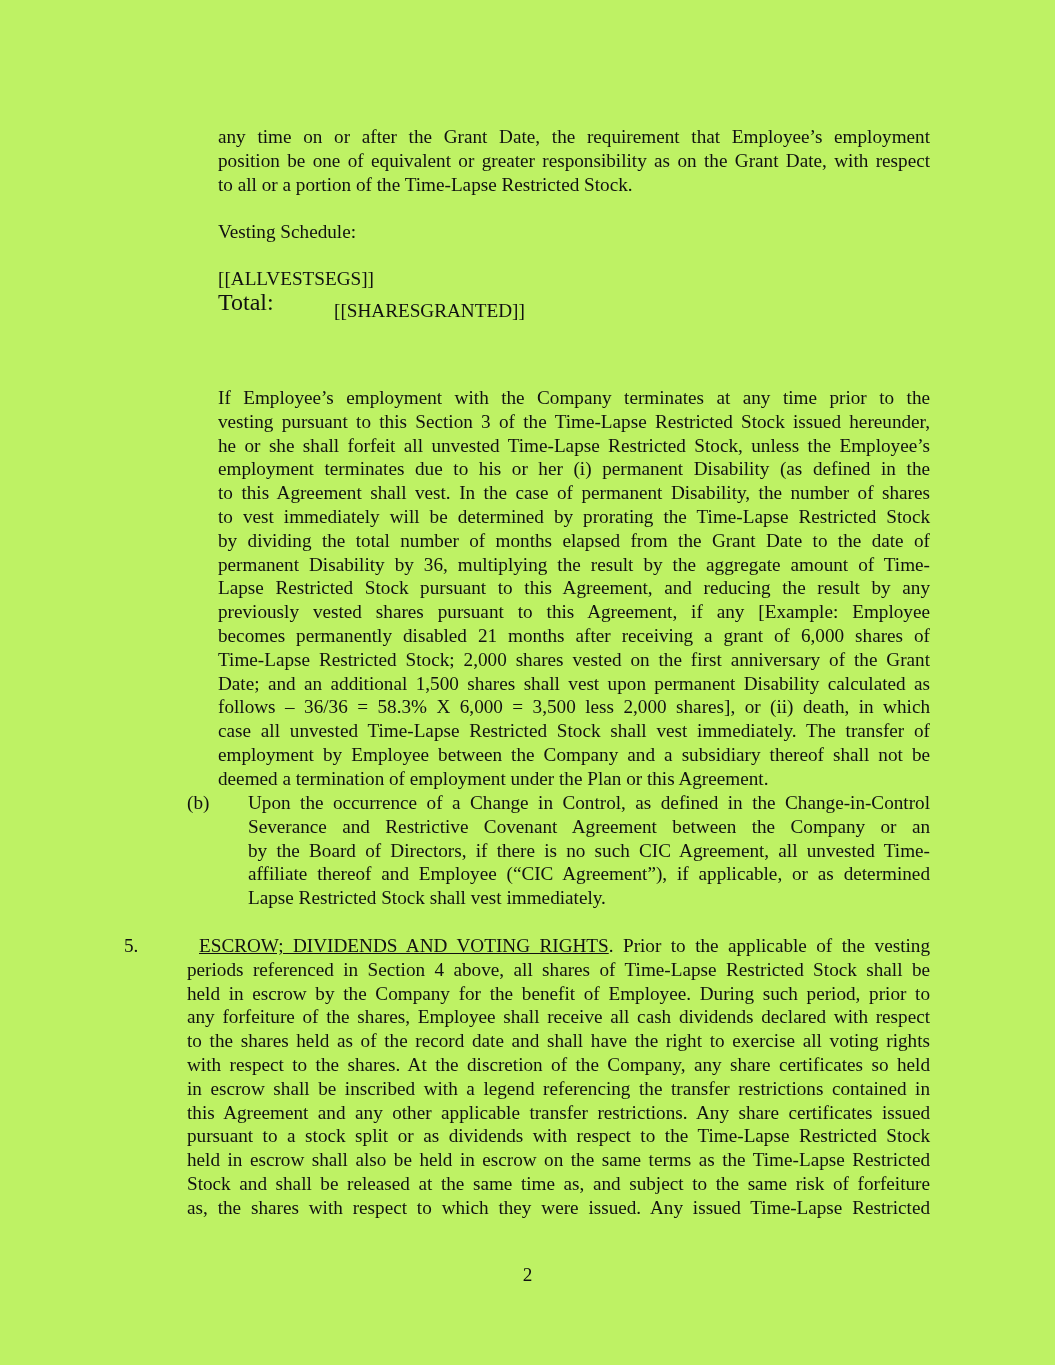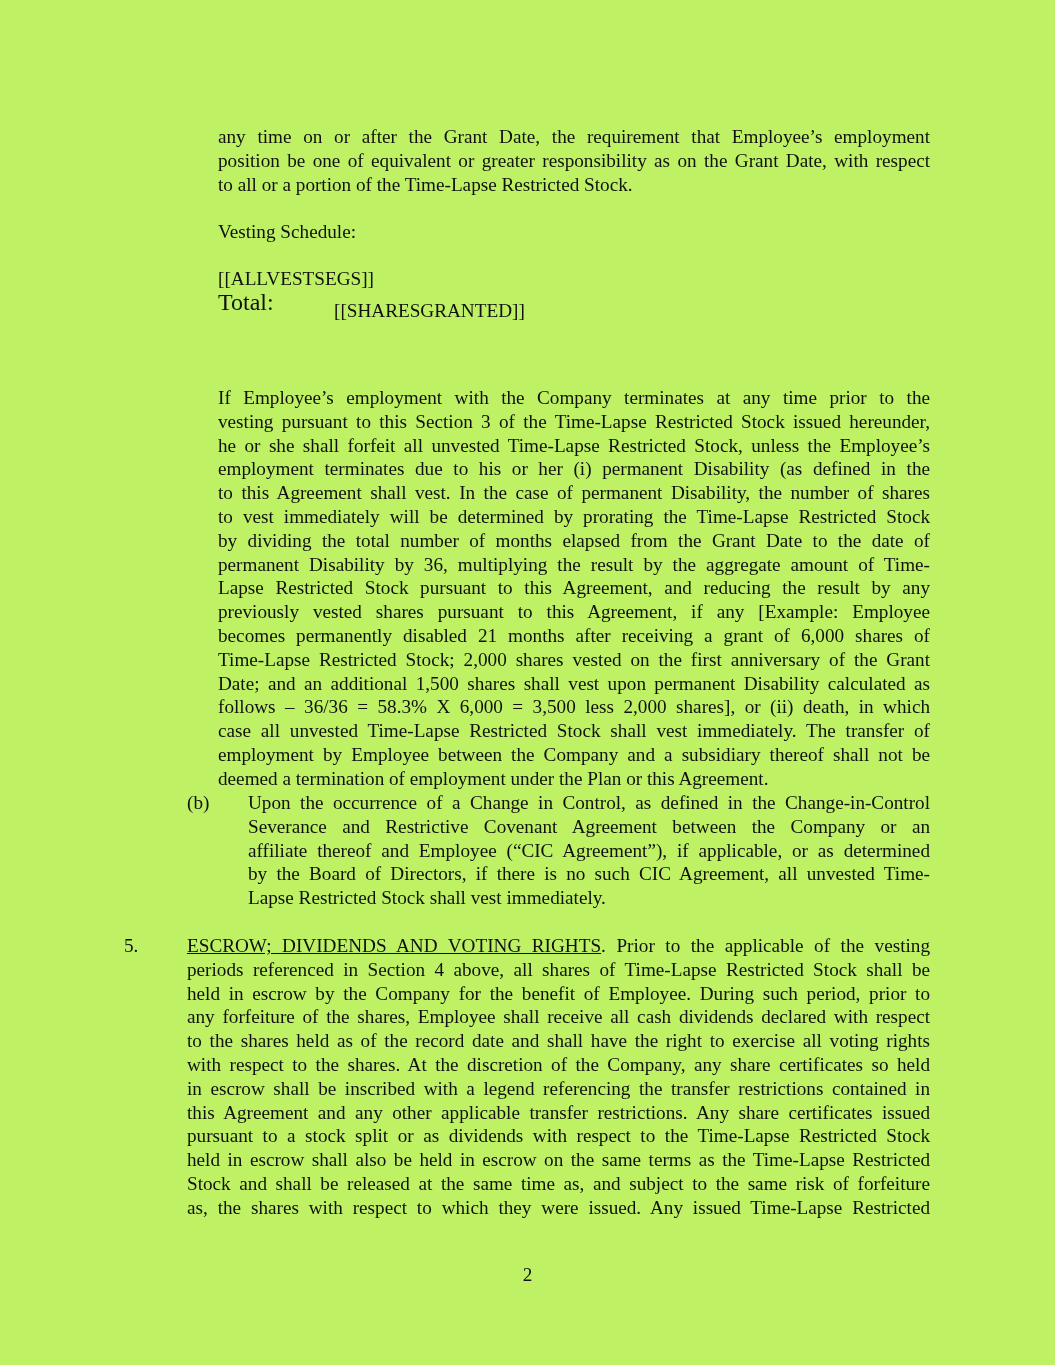--- a/index.html
+++ b/index.html
@@ -41,21 +41,21 @@
     .b1 { left: 218px; top: 125px; width: 712px; }
     .vest-label { position: absolute; left: 218px; top: 220px; font-size: 19.2px; line-height: 23.8px; }
     .vest-segs { position: absolute; left: 218px; top: 267px; font-size: 19.2px; line-height: 23.8px; }
     .vest-total-label { position: absolute; left: 218px; top: 291px; font-size: 24px; line-height: 23.8px; }
     .vest-total-value { position: absolute; left: 334px; top: 291px; font-size: 19.2px; line-height: 23.8px; margin-top: 8px; }
     .b2 { left: 218px; top: 339px; width: 712px; margin-top: 47px; }
     .item-b-label { position: absolute; left: 187px; top: 791px; font-size: 19.2px; line-height: 23.8px; }
     .b3 { left: 248px; top: 791px; width: 682px; }
     .sec5-num { position: absolute; left: 124px; top: 934px; font-size: 19.2px; line-height: 23.8px; }
     .b4 { left: 187px; top: 934px; width: 743px; }
-    .heading-u { text-decoration: underline; }
+    .heading-u { text-decoration: underline; margin-left: 12px; }
     .page-number {
       position: absolute;
       left: 0; width: 1055px;
       top: 1263px;
       text-align: center;
       font-size: 19.2px;
       line-height: 23.8px;
     }
   </style>
 </head>
@@ -91,22 +91,22 @@
     <span class="line">follows – 36/36 = 58.3% X 6,000 = 3,500 less 2,000 shares],  or (ii) death, in which</span>
     <span class="line">case all unvested Time-Lapse Restricted Stock shall vest immediately.  The transfer of</span>
     <span class="line">employment by Employee between the Company and a subsidiary thereof shall not be</span>
     <span class="line last">deemed a termination of employment under the Plan or this Agreement.</span>
   </div>
 
   <div class="item-b-label">(b)</div>
   <div class="block b3">
     <span class="line">Upon the occurrence of a Change in Control, as defined in the Change-in-Control</span>
     <span class="line">Severance and Restrictive Covenant Agreement between the Company or an</span>
+    <span class="line">by the Board of Directors, if there is no such CIC Agreement, all unvested Time-</span>
     <span class="line">affiliate thereof and Employee (“CIC Agreement”), if applicable, or as determined</span>
-    <span class="line">by the Board of Directors, if there is no such CIC Agreement, all unvested Time-</span>
     <span class="line last">Lapse Restricted Stock shall vest immediately.</span>
   </div>
 
   <div class="sec5-num">5.</div>
   <div class="block b4">
     <span class="line"><span class="heading-u">ESCROW; DIVIDENDS AND VOTING RIGHTS</span><span>.  Prior to the applicable of the vesting</span></span>
     <span class="line">periods referenced in Section 4 above, all shares of Time-Lapse Restricted Stock shall be</span>
     <span class="line">held in escrow by the Company for the benefit of Employee.  During such period, prior to</span>
     <span class="line">any forfeiture of the shares, Employee shall receive all cash dividends declared with respect</span>
     <span class="line">to the shares held as of the record date and shall have the right to exercise all voting rights</span>

